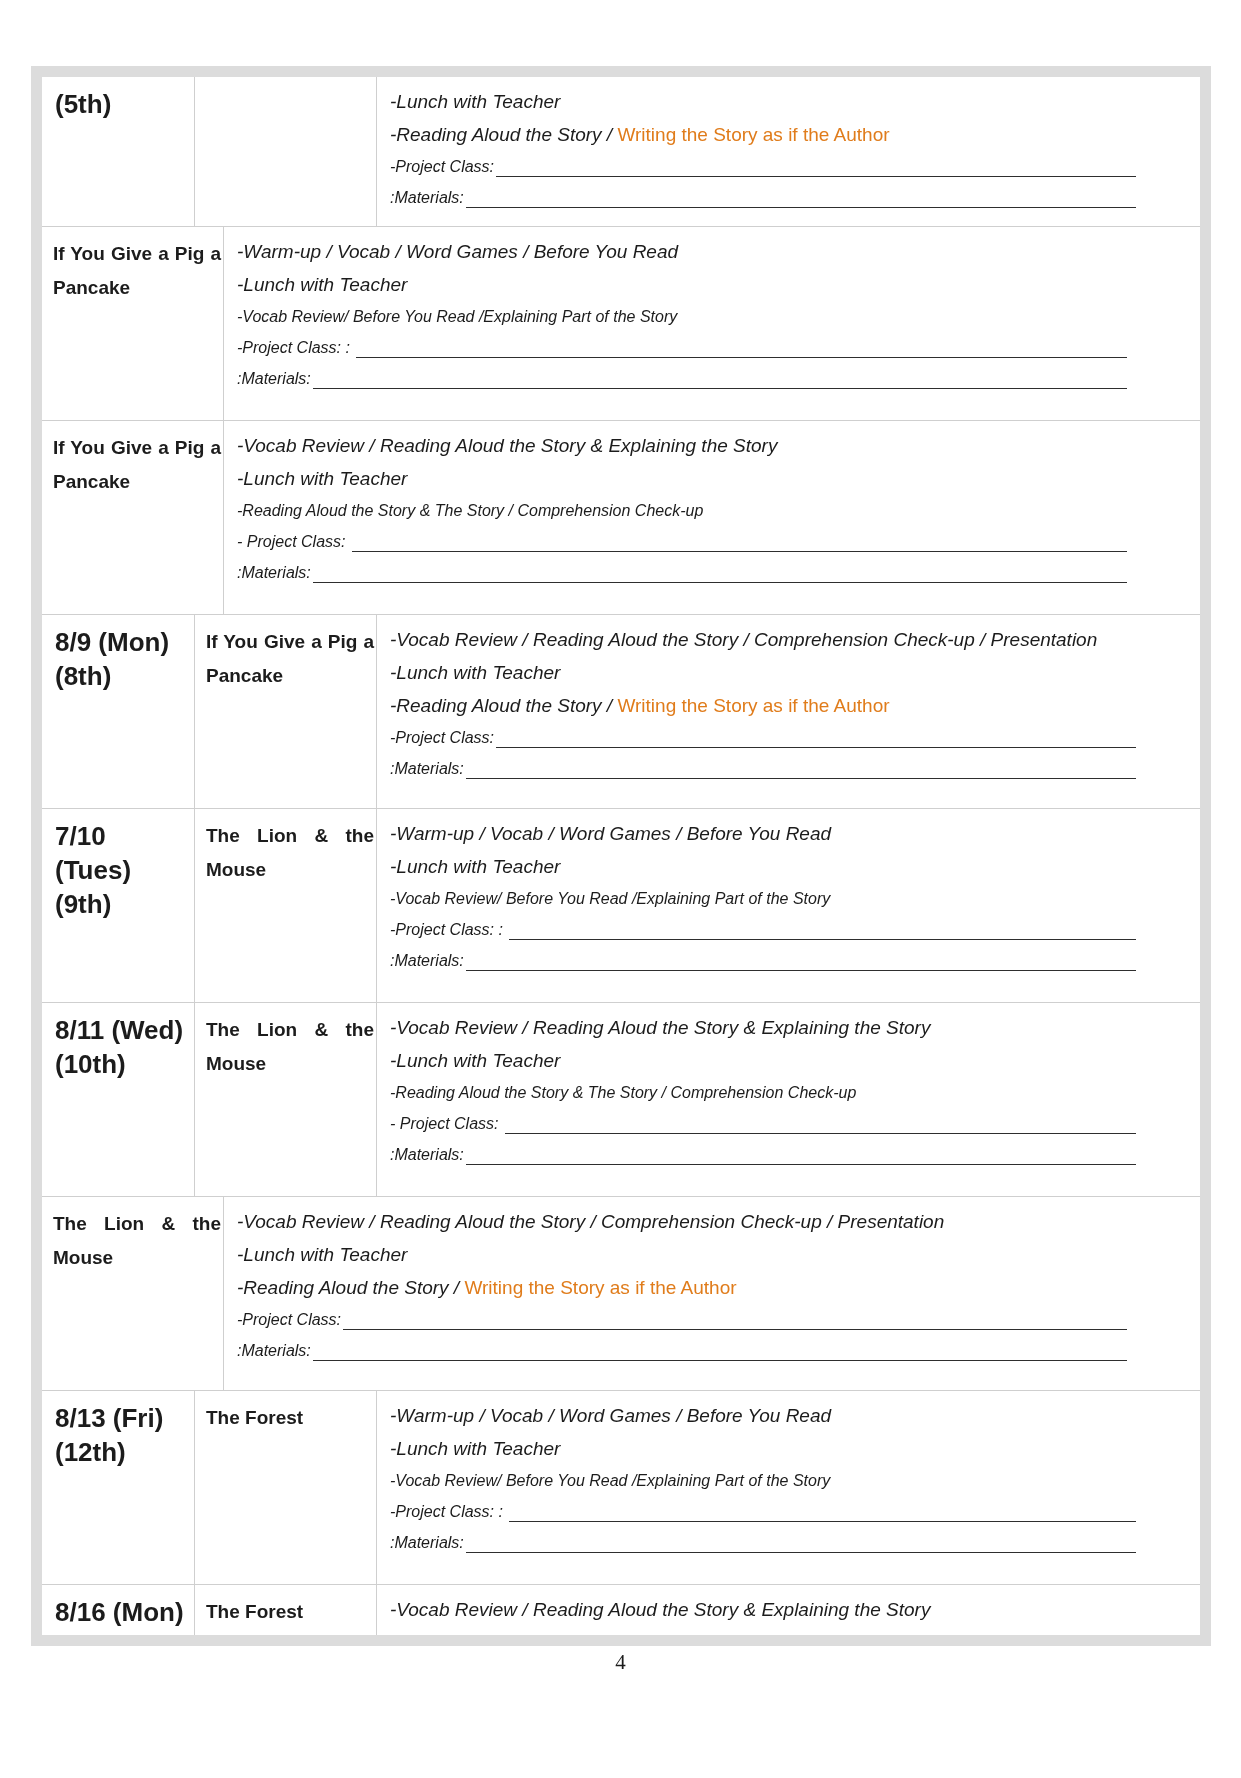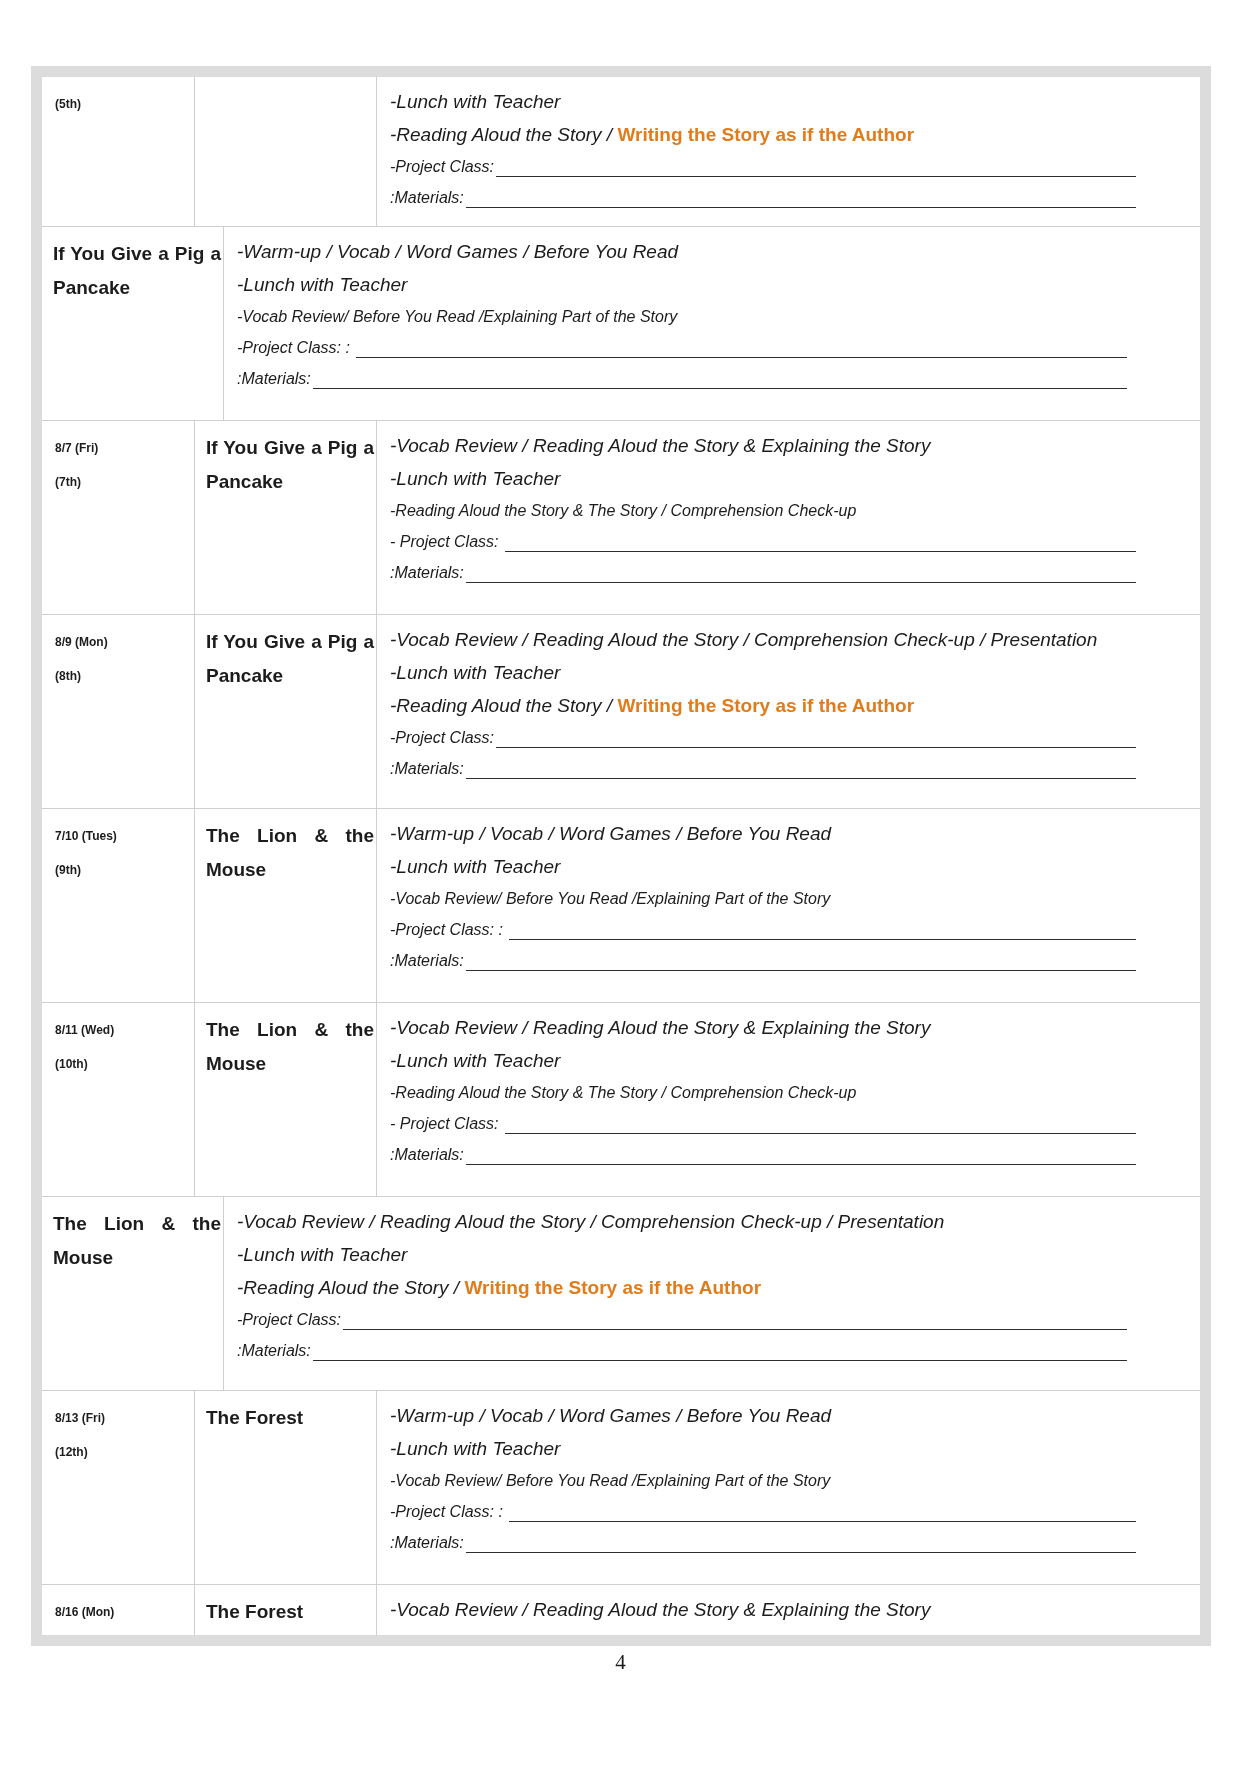--- a/index.html
+++ b/index.html
@@ -42,21 +42,21 @@
   }
 
   .cell { border-right: 1px solid #cfcfcf; }
   .cell:last-child { border-right: none; }
 
   .date-cell {
     width: 153px;
     flex: 0 0 153px;
     padding: 10px 6px 0 13px;
     font-weight: bold;
-    font-size: 12px;
+    font-size: 26px;
     line-height: 34px;
   }
   .book-cell {
     width: 182px;
     flex: 0 0 182px;
     padding: 10px 2px 0 11px;
     font-weight: bold;
     font-size: 19px;
     line-height: 34px;
   }
@@ -64,21 +64,21 @@
   .act-cell {
     flex: 1 1 auto;
     padding: 8px 16px 0 13px;
     min-width: 0;
   }
 
   .line { line-height: 33px; white-space: nowrap; }
   .line.large { font-size: 19px; }
   .line.small { font-size: 16px; line-height: 31px; }
   .line .act-text { white-space: pre; font-style: italic; }
-  .line .orange { font-weight: bold; white-space: pre; }
+  .line .orange { font-weight: normal; white-space: pre; }
 
   .line.fill-row { display: flex; width: 94%; align-items: flex-end; }
   .fill-line {
     flex: 1 1 auto;
     border-bottom: 1px solid #2e2e2e;
     margin-bottom: 5px;
     margin-left: 2px;
     height: 1px;
   }
 
@@ -127,24 +127,20 @@
           <span class="act-text">-Project Class: : </span>
           <span class="fill-line"></span>
         </div>
         <div class="line small fill-row">
           <span class="act-text">:Materials:</span>
           <span class="fill-line"></span>
         </div>
       </div>
   </div>
     <div class="row">
-    <div class="cell date-cell">
-        <div class="date-line">8/7 (Fri)</div>
-        <div class="date-line">(7th)</div>
-      </div>
     <div class="cell book-cell">
         <div class="book-title">If You Give a Pig a Pancake</div>
       </div>
     <div class="cell act-cell">
         <div class="line large"><span class="act-text">-Vocab Review / Reading Aloud the Story &amp; Explaining the Story</span></div>
         <div class="line large"><span class="act-text">-Lunch with Teacher</span></div>
         <div class="line small"><span class="act-text">-Reading Aloud the Story &amp; The Story / Comprehension Check-up</span></div>
         <div class="line small fill-row">
           <span class="act-text">- Project Class: </span>
           <span class="fill-line"></span>

